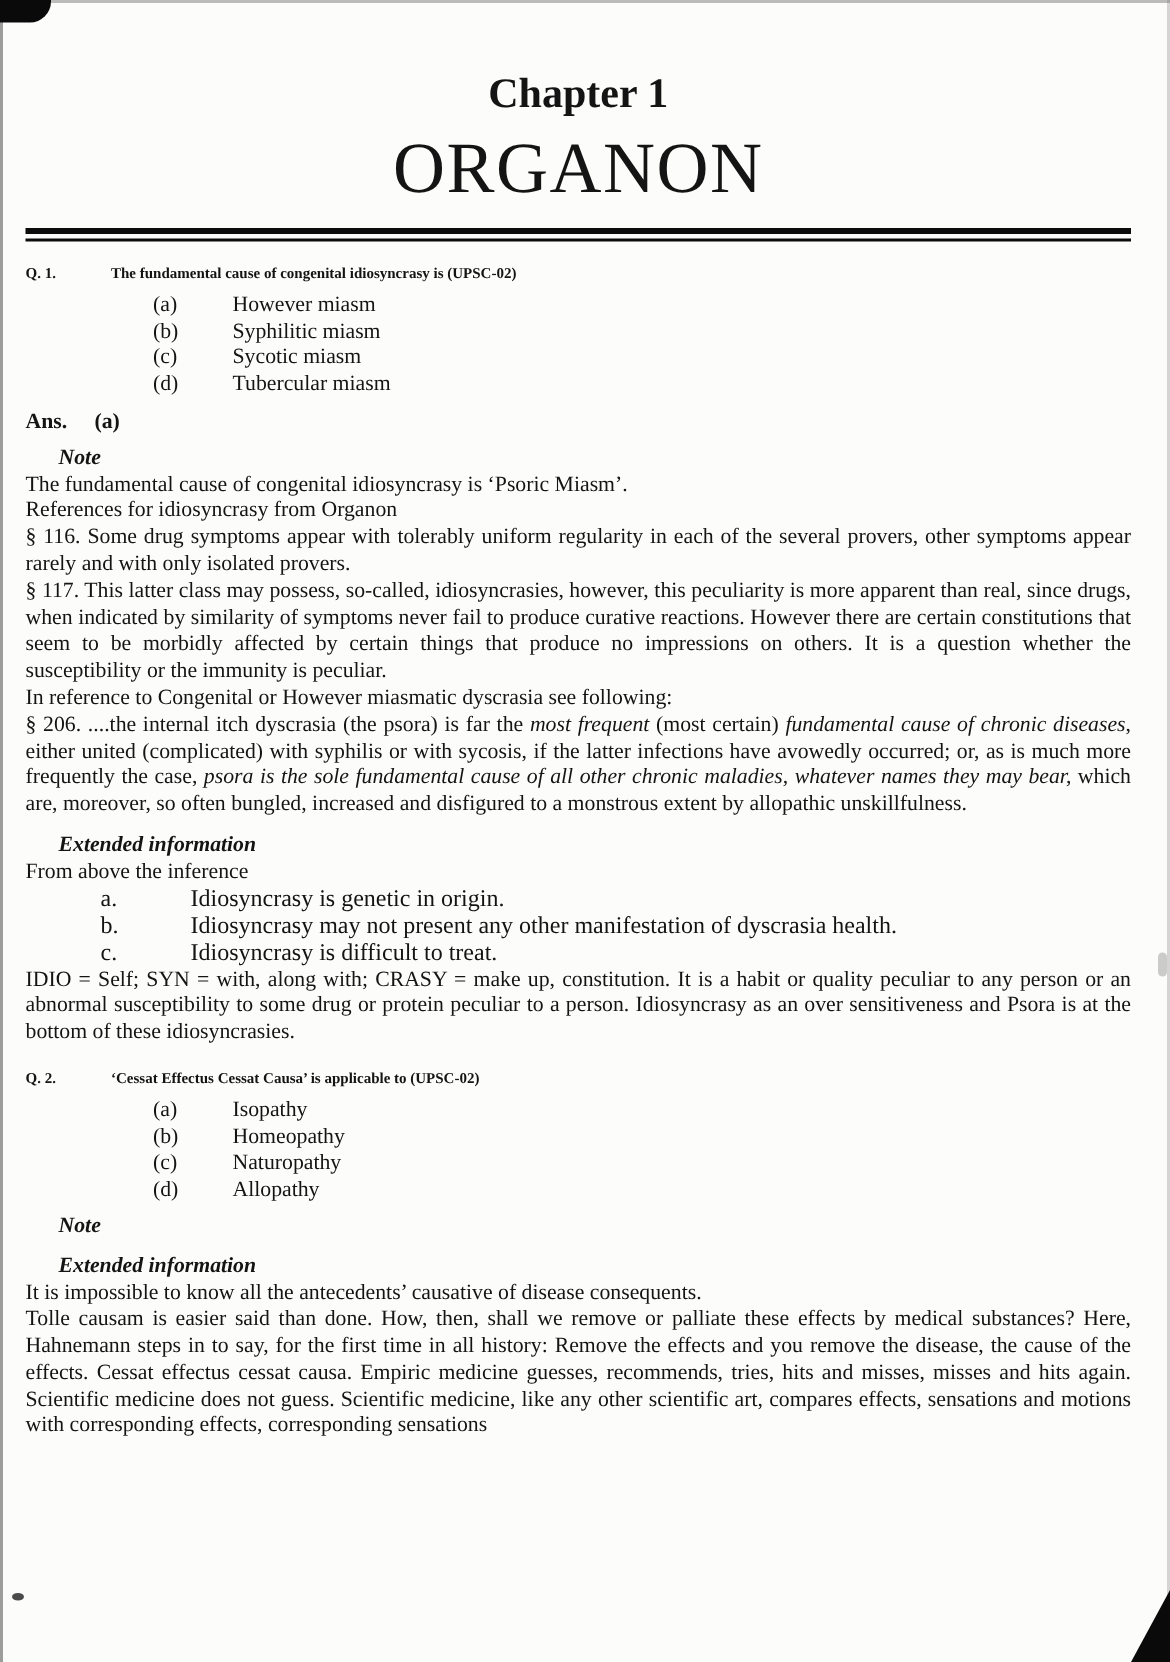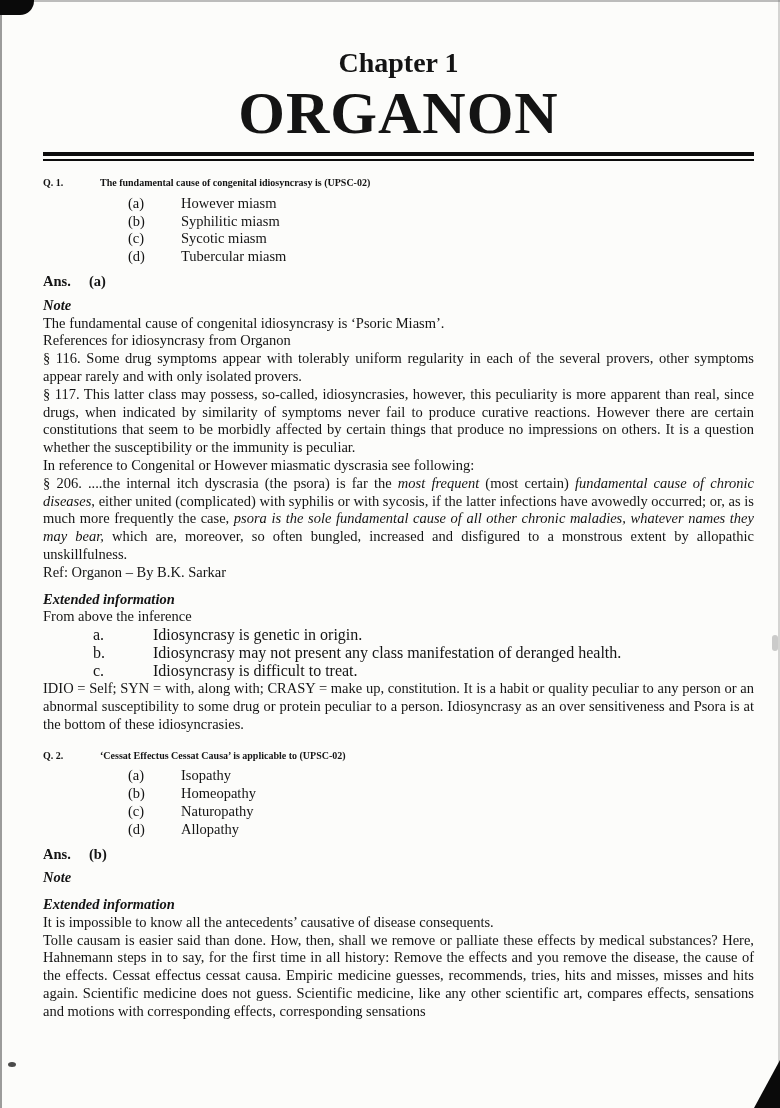--- a/index.html
+++ b/index.html
@@ -9,41 +9,41 @@
     font-family:"Liberation Serif", serif; box-sizing:border-box;
   }
   .edge-top { position:absolute; top:0; left:0; width:100%; height:2px; background:rgba(70,70,70,.35); }
   .edge-left { position:absolute; top:0; left:0; width:2px; height:100%; background:rgba(60,60,60,.5); }
   .edge-right { position:absolute; top:0; right:0; width:2px; height:100%; background:rgba(120,120,120,.3); }
   .corner-tl { position:absolute; top:0; left:0; width:34px; height:15px; background:#0a0a0a; border-bottom-right-radius:14px; }
   .corner-br { position:absolute; bottom:0; right:0; width:26px; height:48px; background:#0a0a0a; clip-path:polygon(100% 0,100% 100%,0 100%); }
   .speck { position:absolute; left:8px; bottom:41px; width:8px; height:5px; background:#2a2a2a; border-radius:50%; opacity:.85; }
   .smudge { position:absolute; right:2px; top:635px; width:6px; height:16px; background:#9a9a9a; opacity:.5; border-radius:3px; }
 
-  .content { position:absolute; left:43px; right:26px; top:46px; }
+  .content { position:absolute; left:17px; right:26px; top:46px; }
 
   .chapter { text-align:center; font-size:28px; line-height:34px; font-weight:bold; margin:0 0 8px 0; }
-  .book-title { text-align:center; font-size:60px; line-height:50px; font-weight:bold; letter-spacing:1px; margin:0 0 14px 0; }
+  .book-title { text-align:center; font-size:48px; line-height:50px; font-weight:normal; letter-spacing:1px; margin:0 0 14px 0; }
   .double-rule { height:3px; border-top:4px solid #0c0c0c; border-bottom:2px solid #0c0c0c; margin-bottom:12px; }
 
   .body, .opt, .ans, .sub-label, .q-head { font-size:14.5px; line-height:17.8px; }
   p.body { margin:0; text-align:justify; }
   p.noj { text-align:left; }
   .it { font-style:italic; }
 
   .q-head { font-weight:bold; font-size:10px; margin:13px 0 3px 0; }
   .q-label { display:inline-block; width:57px; }
 
   .opt { display:flex; }
   .opt-key { margin-left:85px; width:53px; flex:0 0 auto; }
 
   .ans { font-weight:bold; margin:7px 0 1px 0; }
   .ans-label { display:inline-block; width:46px; }
 
-  .sub-label { font-weight:bold; font-style:italic; margin-top:6px; }
+  .sub-label { font-weight:bold; font-style:italic; margin-top:6px;margin-left:22px; }
   .gap-lg { margin-top:9px; }
 
   .inf { display:flex; }
   .inf-key { margin-left:50px; width:60px; flex:0 0 auto; }
 </style>
 </head>
 <body>
 
 <div class="page">
 
@@ -87,31 +87,30 @@
     </div>
 
     <div class="sub-label">Note</div>
     <p class="body">The fundamental cause of congenital idiosyncrasy is ‘Psoric Miasm’.</p>
 
     <p class="body noj">References for idiosyncrasy from Organon</p>
     <p class="body">§ 116. Some drug symptoms appear with tolerably uniform regularity in each of the several provers, other symptoms appear rarely and with only isolated provers.</p>
     <p class="body">§ 117. This latter class may possess, so-called, idiosyncrasies, however, this peculiarity is more apparent than real, since drugs, when indicated by similarity of symptoms never fail to produce curative reactions. However there are certain constitutions that seem to be morbidly affected by certain things that produce no impressions on others. It is a question whether the susceptibility or the immunity is peculiar.</p>
     <p class="body noj">In reference to Congenital or However miasmatic dyscrasia see following:</p>
     <p class="body"><span>§ 206. ....the internal itch dyscrasia (the psora) is far the </span><span class="it">most frequent</span><span> (most certain) </span><span class="it">fundamental cause of chronic diseases</span><span>, either united (complicated) with syphilis or with sycosis, if the latter infections have avowedly occurred; or, as is much more frequently the case, </span><span class="it">psora is the sole fundamental cause of all other chronic maladies, whatever names they may bear,</span><span> which are, moreover, so often bungled, increased and disfigured to a monstrous extent by allopathic unskillfulness.</span></p>
-    <p class="body noj">Ref: Organon – By B.K. Sarkar</p>
 
     <div class="sub-label gap-lg">Extended information</div>
     <p class="body noj">From above the inference</p>
     <div class="inf">
       <span class="inf-key">a.</span>
       <span>Idiosyncrasy is genetic in origin.</span>
     </div>
     <div class="inf">
       <span class="inf-key">b.</span>
-      <span>Idiosyncrasy may not present any class manifestation of deranged health.</span>
+      <span>Idiosyncrasy may not present any other manifestation of dyscrasia health.</span>
     </div>
     <div class="inf">
       <span class="inf-key">c.</span>
       <span>Idiosyncrasy is difficult to treat.</span>
     </div>
     <p class="body">IDIO = Self; SYN = with, along with; CRASY = make up, constitution. It is a habit or quality peculiar to any person or an abnormal susceptibility to some drug or protein peculiar to a person. Idiosyncrasy as an over sensitiveness and Psora is at the bottom of these idiosyncrasies.</p>
 
     <div class="q-head">
       <span class="q-label">Q. 2.</span><span>‘Cessat Effectus Cessat Causa’ is applicable to (UPSC-02)</span>
     </div>
@@ -126,23 +125,20 @@
     </div>
     <div class="opt">
       <span class="opt-key">(c)</span>
       <span class="opt-text">Naturopathy</span>
     </div>
     <div class="opt">
       <span class="opt-key">(d)</span>
       <span class="opt-text">Allopathy</span>
     </div>
 
-    <div class="ans">
-      <span class="ans-label">Ans.</span><span>(b)</span>
-    </div>
 
     <div class="sub-label">Note</div>
 
     <div class="sub-label gap-lg">Extended information</div>
     <p class="body noj">It is impossible to know all the antecedents’ causative of disease consequents.</p>
     <p class="body">Tolle causam is easier said than done. How, then, shall we remove or palliate these effects by medical substances? Here, Hahnemann steps in to say, for the first time in all history: Remove the effects and you remove the disease, the cause of the effects. Cessat effectus cessat causa. Empiric medicine guesses, recommends, tries, hits and misses, misses and hits again. Scientific medicine does not guess. Scientific medicine, like any other scientific art, compares effects, sensations and motions with corresponding effects, corresponding sensations</p>
 
   </div>
 </div>
 

